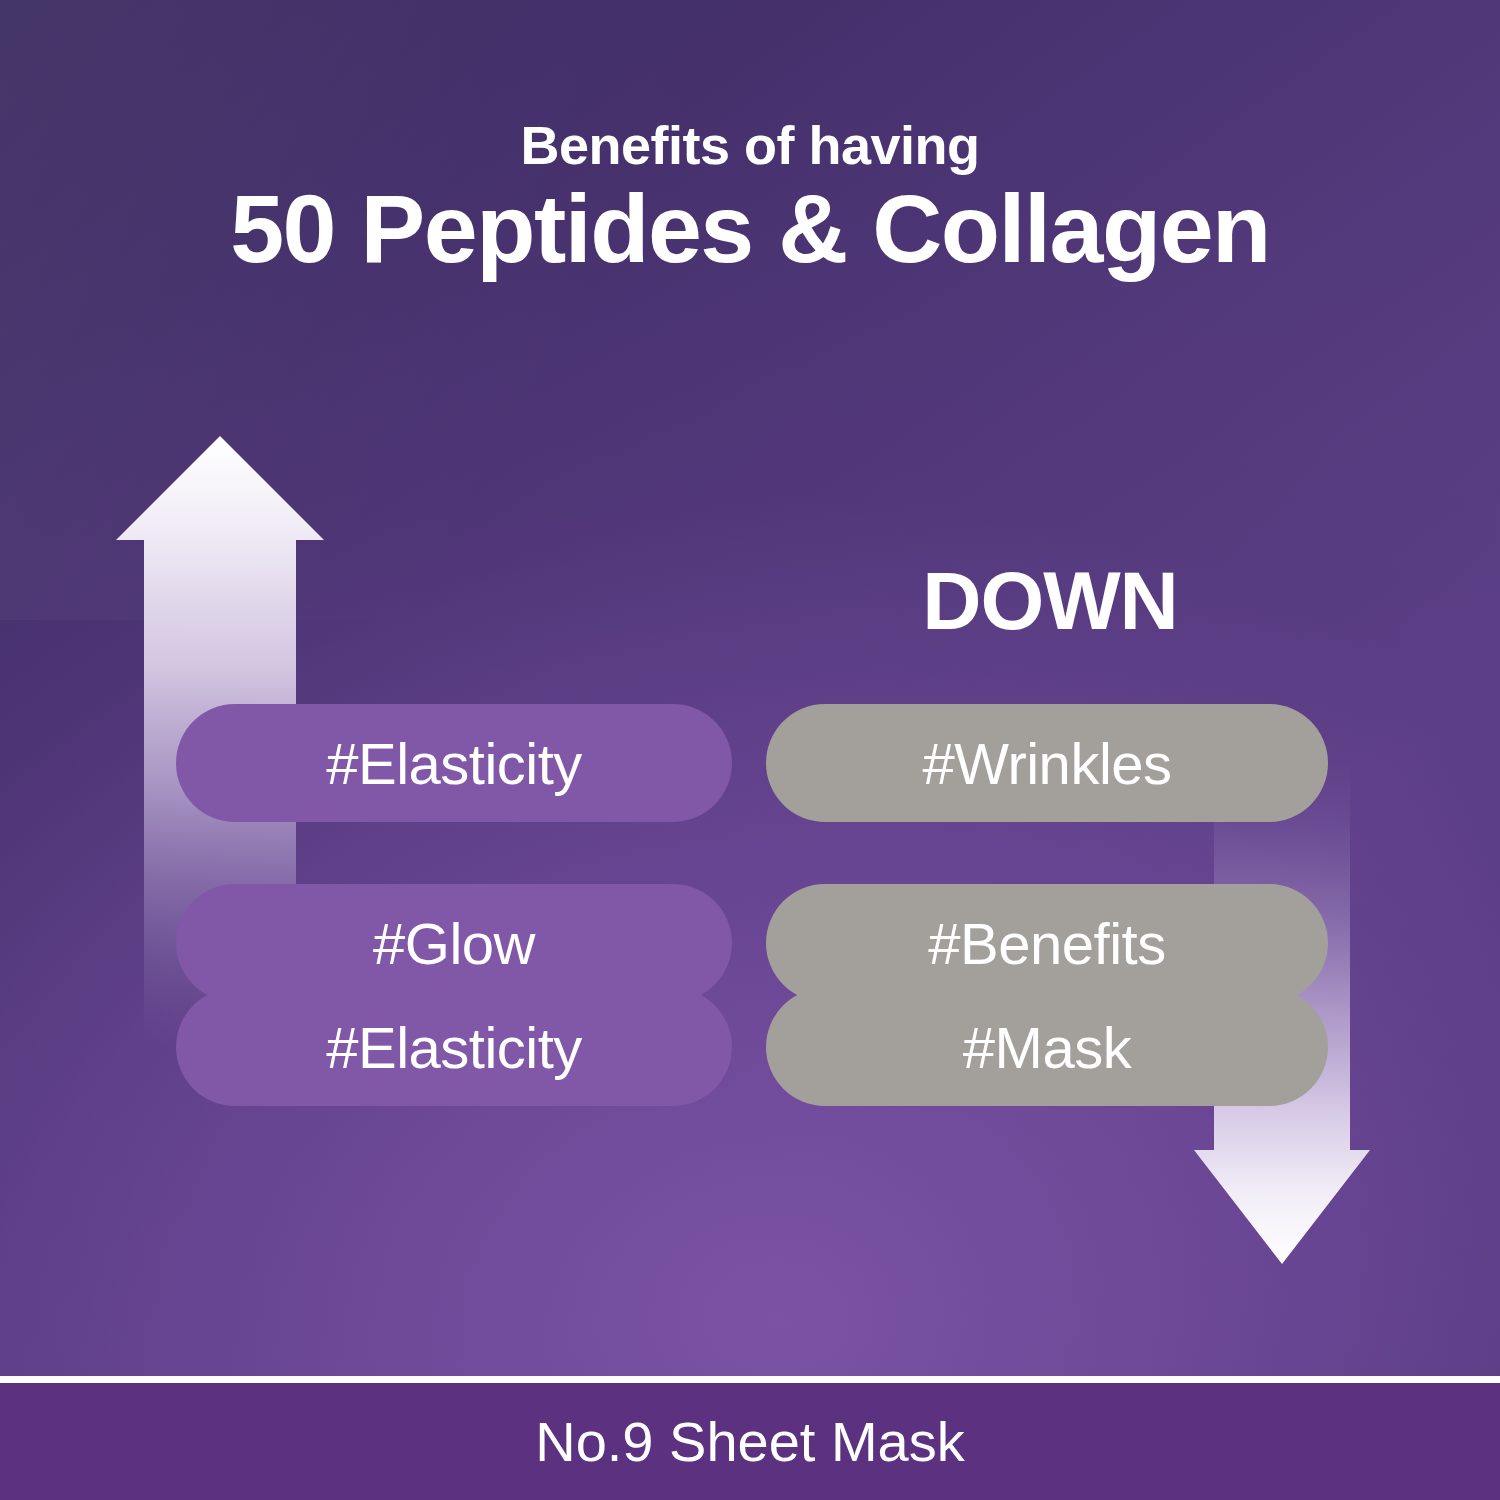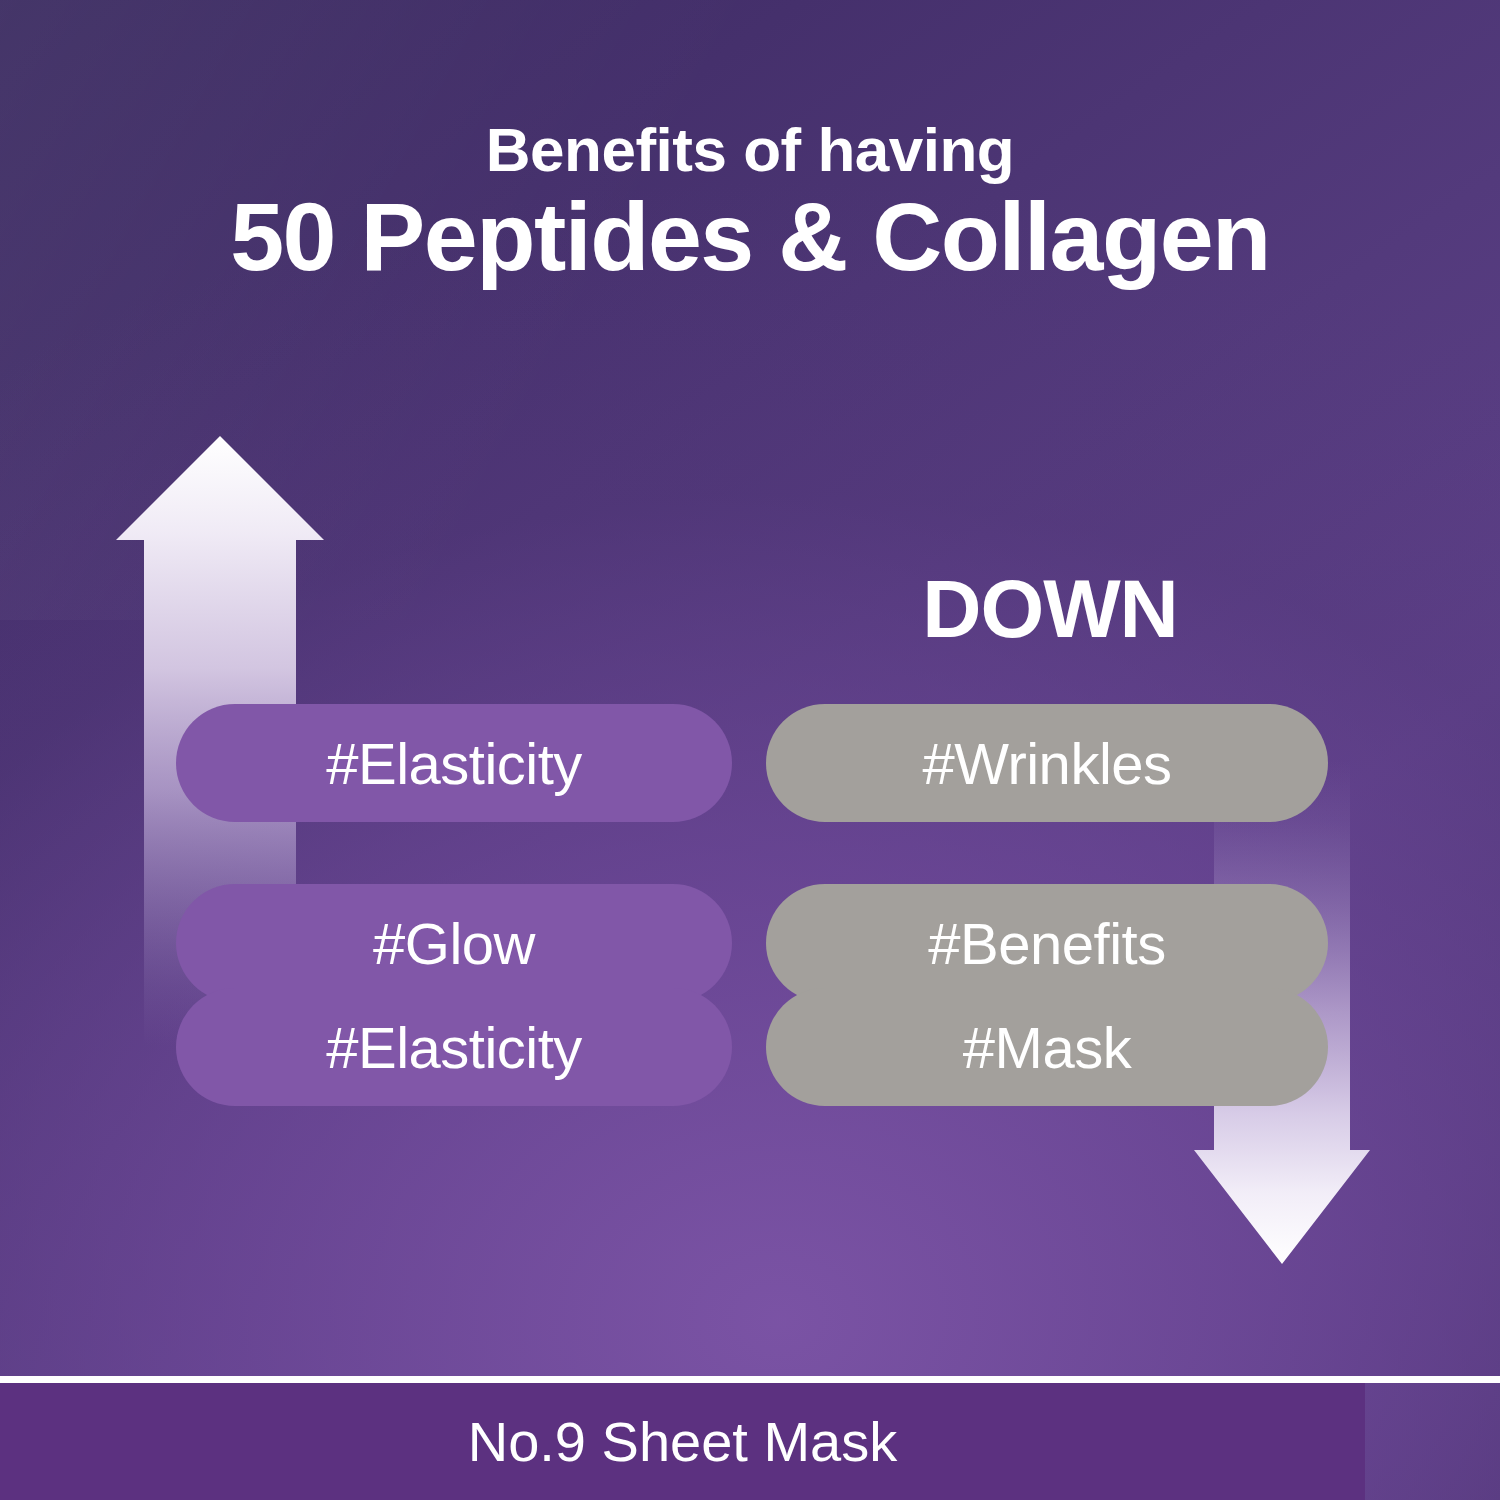--- a/index.html
+++ b/index.html
@@ -47,21 +47,21 @@
   
   .title-block {
     position: absolute;
     left: 0;
     top: 118px;
     width: 1500px;
     text-align: center;
     color: #ffffff;
   }
   .title-small {
-    font-size: 62px;
+    font-size: 54px;
     font-weight: bold;
     line-height: 1.02;
     letter-spacing: -0.5px;
     white-space: nowrap;
   }
   .title-large {
     font-size: 97px;
     font-weight: bold;
     line-height: 1.16;
     letter-spacing: -1.5px;
@@ -92,21 +92,21 @@
     top: 560px;
     color: #ffffff;
     font-size: 82px;
     font-weight: bold;
     letter-spacing: -1px;
     line-height: 1;
     text-align: center;
     white-space: nowrap;
   }
   #heading-up   { left: 292px; width: 320px; }
-  #heading-down { left: 860px; width: 380px; margin-top: 8px; }
+  #heading-down { left: 860px; width: 380px; }
 
   
   .pill {
     position: absolute;
     height: 118px;
     border-radius: 59px;
     display: flex;
     align-items: center;
     justify-content: center;
     color: #ffffff;
@@ -129,21 +129,21 @@
     left: 0;
     top: 1376px;
     width: 1500px;
     height: 7px;
     background: #ffffff;
   }
   #footer-band {
     position: absolute;
     left: 0;
     top: 1383px;
-    width: 1365px;
+    width: 1500px;
     height: 117px;
     background: #5c3180;
     display: flex;
     align-items: center;
     justify-content: center;
   }
   #footer-text {
     color: #ffffff;
     font-size: 56px;
     font-weight: normal;

